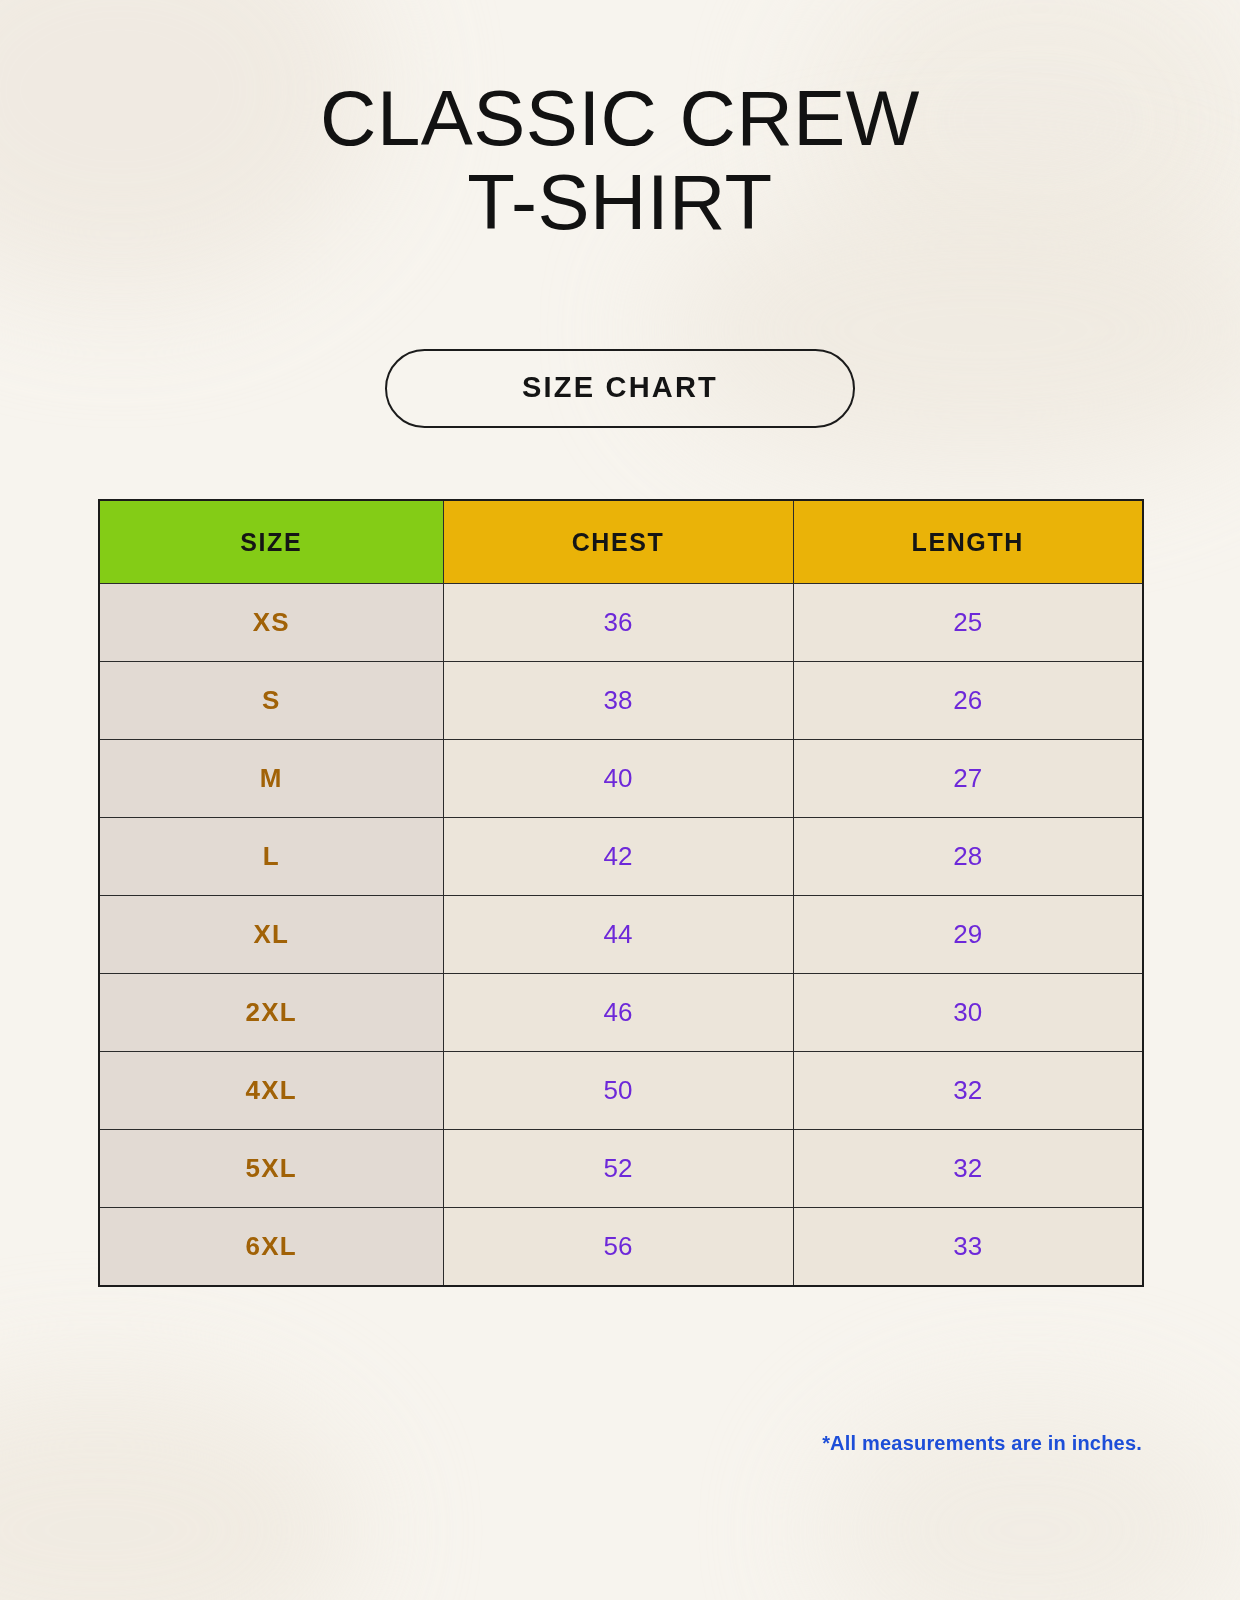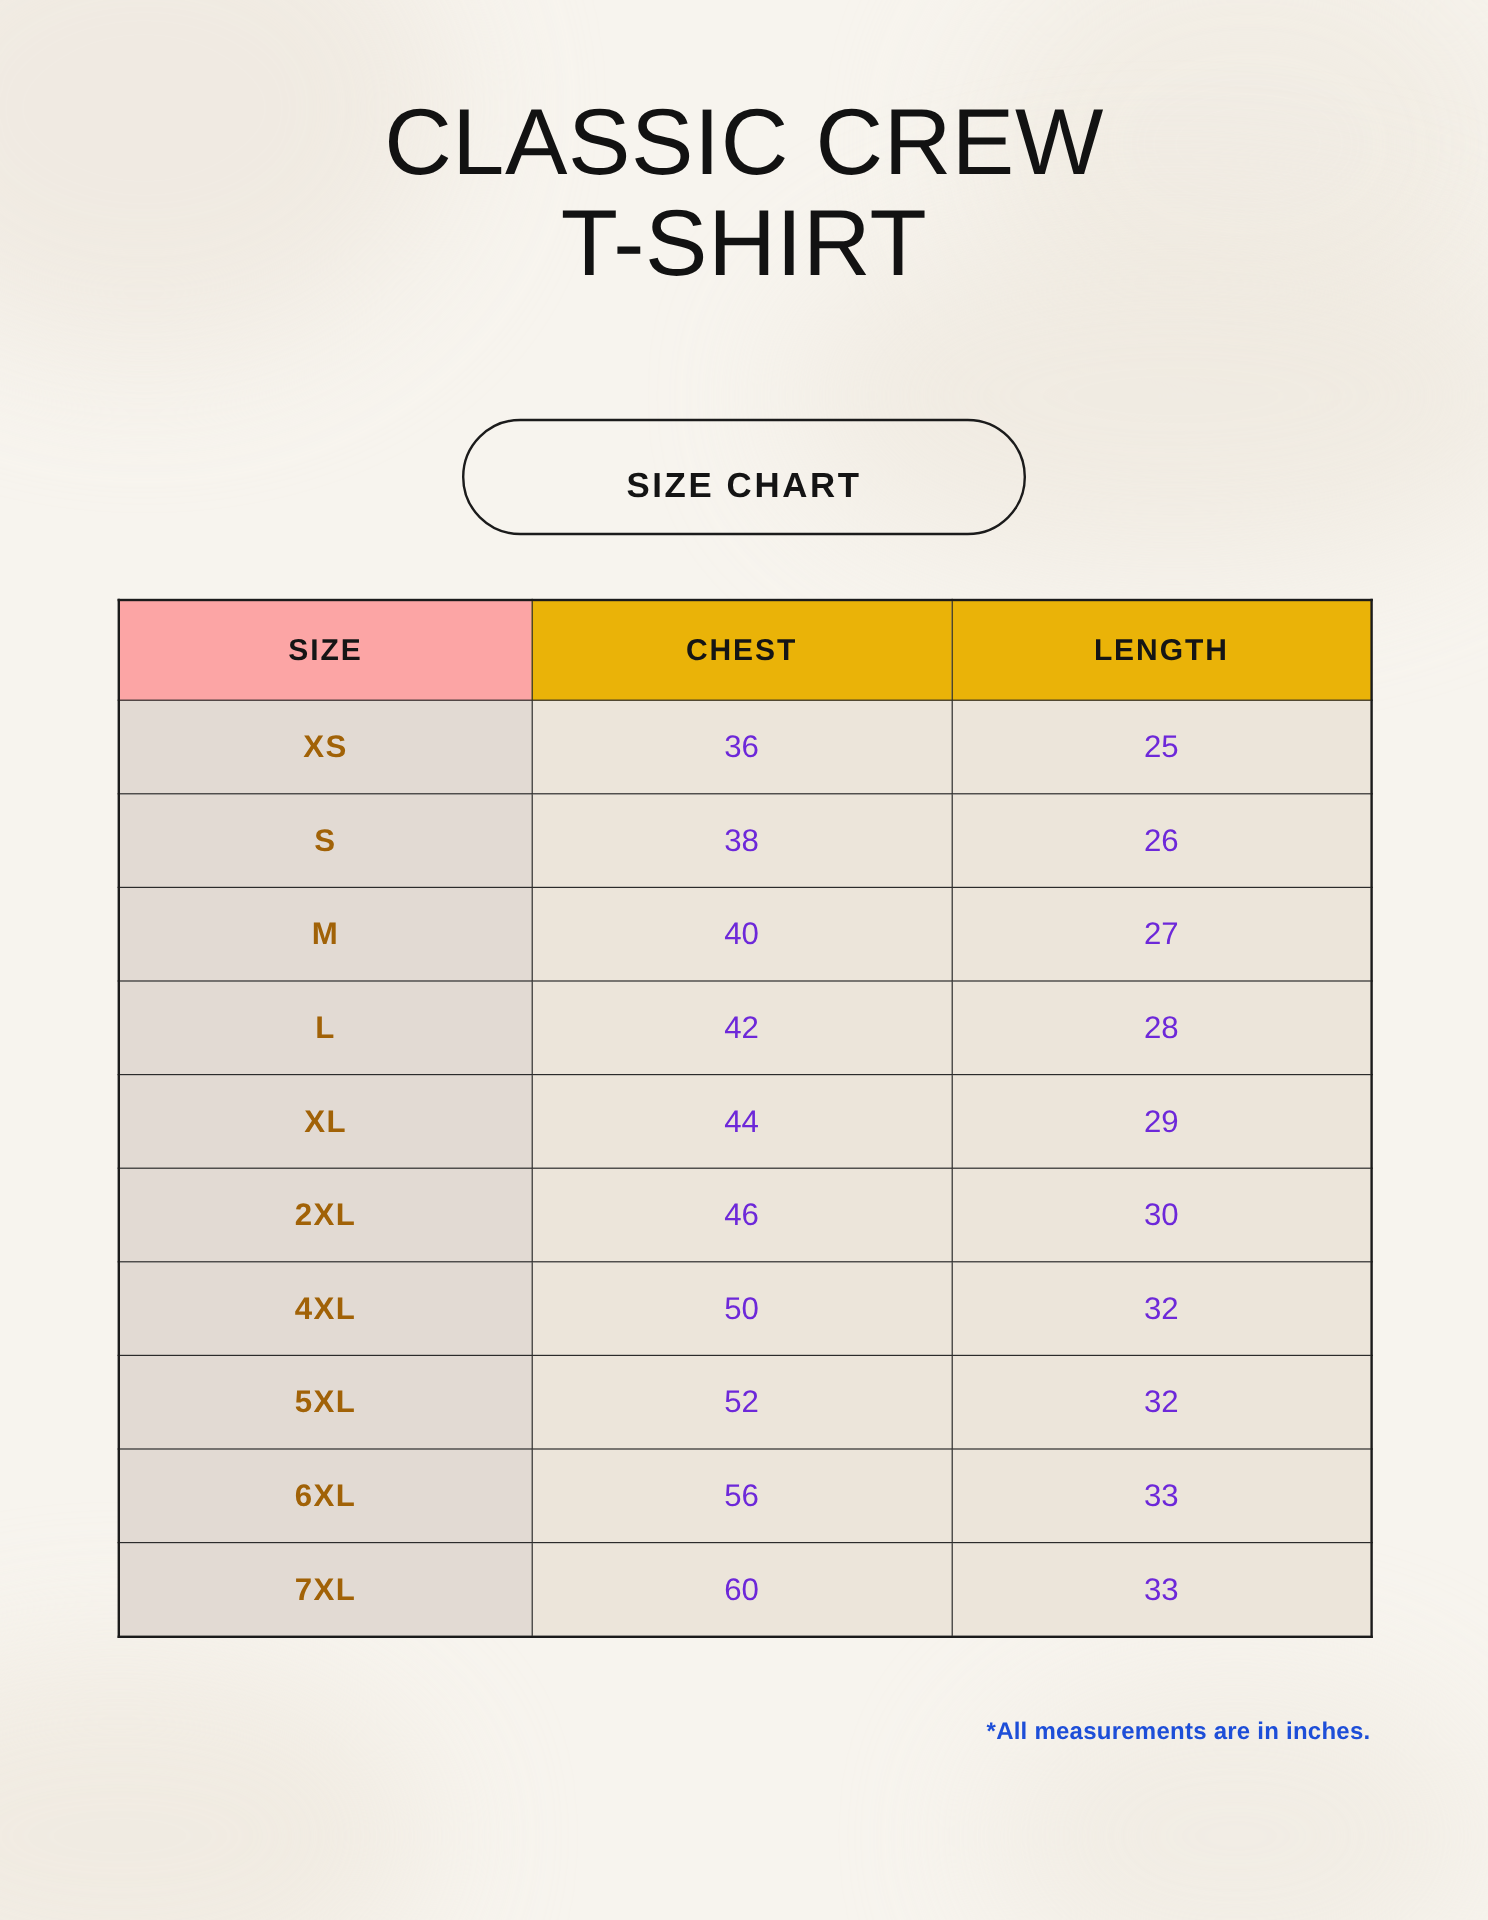--- a/index.html
+++ b/index.html
@@ -79,21 +79,21 @@
     position: absolute;
     top: 349px;
     left: 0;
     width: 1240px;
     text-align: center;
   }
   .badge {
     display: inline-block;
     box-sizing: border-box;
     width: 470px;
-    padding: 38px 0 22px;
+    padding: 20px 0 22px;
     border: 2px solid #1b1b1b;
     border-radius: 50px;
     font-size: 29px;
     letter-spacing: 2.2px;
     font-weight: 700;
     color: #141414;
     background: transparent;
   }
 
   .table-wrap {
@@ -119,21 +119,21 @@
     vertical-align: middle;
     padding: 0;
   }
   table.size-table thead th {
     height: 82px;
     font-size: 25px;
     letter-spacing: 1.6px;
     font-weight: 700;
     color: #151515;
   }
-  th.head-size { background: #fca5a5; }
+  th.head-size { background: #84cc16; }
   th.head-meas { background: #eab308; }
 
   td.cell-size {
     background: #e2dad3;
     font-size: 26px;
     font-weight: 700;
     letter-spacing: 1.2px;
     color: #a16207;
   }
   td.cell-val {
@@ -228,24 +228,19 @@
         <tr>
           <td class="cell-size">5XL</td>
           <td class="cell-val">52</td>
           <td class="cell-val">32</td>
         </tr>
         <tr>
           <td class="cell-size">6XL</td>
           <td class="cell-val">56</td>
           <td class="cell-val">33</td>
         </tr>
-        <tr>
-          <td class="cell-size">7XL</td>
-          <td class="cell-val">60</td>
-          <td class="cell-val">33</td>
-        </tr>
       </tbody>
     </table>
   </div>
 
   <div class="footnote">*All measurements are in inches.</div>
 
 </div>
 
 </body></html>

